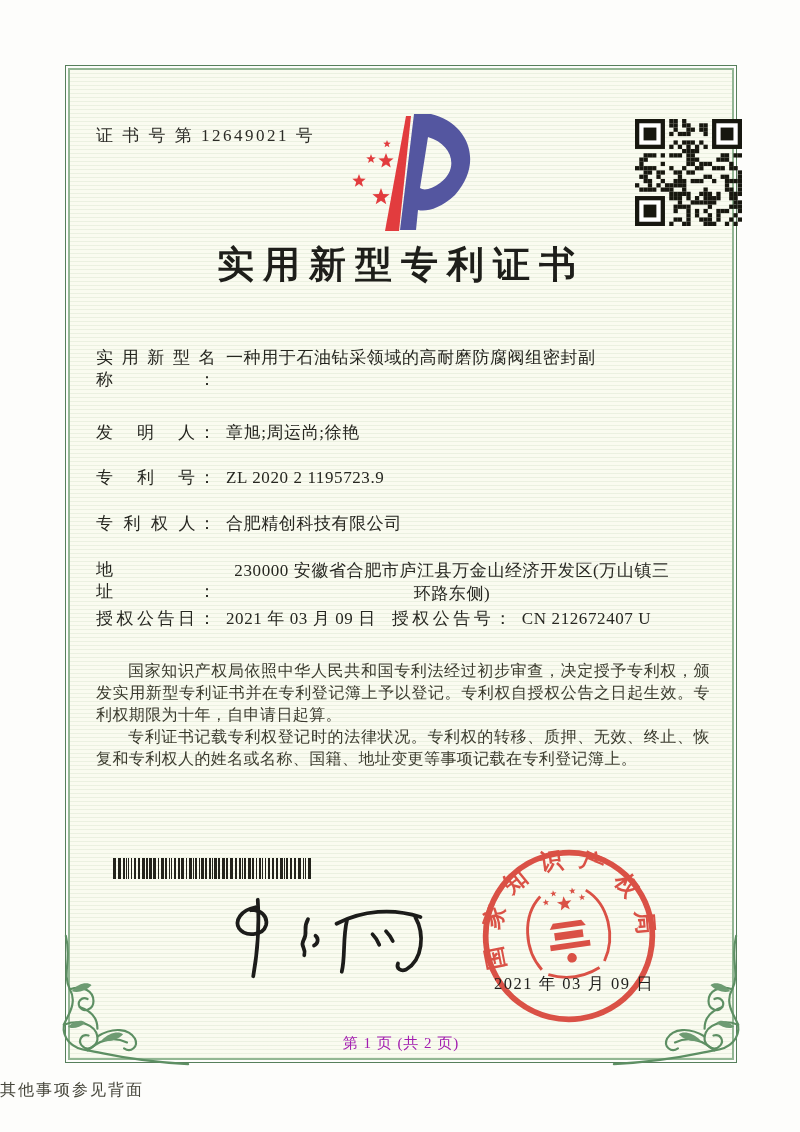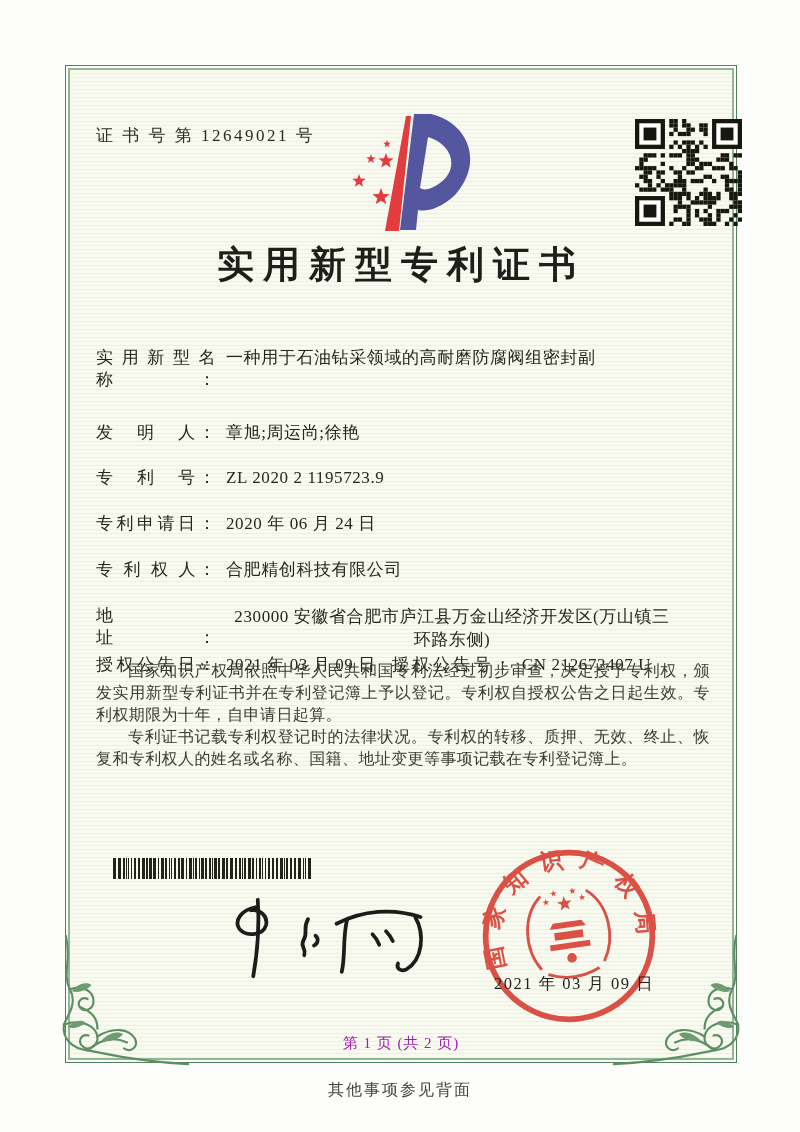--- a/index.html
+++ b/index.html
@@ -32,21 +32,21 @@
   .paras p{margin:0;text-indent:2em;letter-spacing:0.4px;}
   .barcode{position:absolute;left:47px;top:792px;width:198px;height:21px;}
   .signer{position:absolute;left:31px;top:846px;font-family:"Liberation Sans","DejaVu Sans",sans-serif;
           font-size:16px;color:#2b2b28;letter-spacing:3px;line-height:33px;}
   .signature{position:absolute;left:158px;top:826px;width:210px;height:92px;}
   .seal{position:absolute;left:412px;top:779px;width:182px;height:182px;transform:rotate(-8deg);opacity:0.93;}
   .seal-date{position:absolute;left:428px;top:907px;font-size:16.5px;color:#1f1f1c;
              letter-spacing:1.5px;z-index:5;}
   .page-info{position:absolute;left:0;top:968px;width:100%;text-align:center;
              font-size:15px;color:#a21caf;letter-spacing:1px;}
-  .back-note{position:absolute;left:0;top:1080px;width:100%;text-align:center;
+  .back-note{position:absolute;left:0;top:1080px;width:100%;
              font-size:16px;color:#45453a;letter-spacing:2px;}
   .flourish{position:absolute;width:138px;height:138px;}
   .fl-left{left:-8px;bottom:-10px;}
   .fl-right{right:-8px;bottom:-10px;transform:scaleX(-1);}
 </style>
 </head>
 <body>
 
 <div class="page">
   <div class="frame">
@@ -284,23 +284,20 @@
     <div class="fields">
       <div class="frow m1">
         <span class="flabel">实用新型名称：</span><span class="fvalue">一种用于石油钻采领域的高耐磨防腐阀组密封副</span>
       </div>
       <div class="frow m2">
         <span class="flabel">发　明　人：</span><span class="fvalue">章旭;周运尚;徐艳</span>
       </div>
       <div class="frow m3">
         <span class="flabel">专　利　号：</span><span class="fvalue">ZL 2020 2 1195723.9</span>
       </div>
-      <div class="frow m4">
-        <span class="flabel">专利申请日：</span><span class="fvalue">2020 年 06 月 24 日</span>
-      </div>
       <div class="frow m5">
         <span class="flabel">专 利 权 人：</span><span class="fvalue">合肥精创科技有限公司</span>
       </div>
       <div class="frow m6">
         <span class="flabel">地　　　　址：</span><span class="fvalue narrow">230000 安徽省合肥市庐江县万金山经济开发区(万山镇三环路东侧)</span>
       </div>
       <div class="frow">
         <span class="flabel">授权公告日：</span><span class="fvalue">2021 年 03 月 09 日</span><span class="flabel pair2">授权公告号：</span><span class="fvalue">CN 212672407 U</span>
       </div>
     </div>

